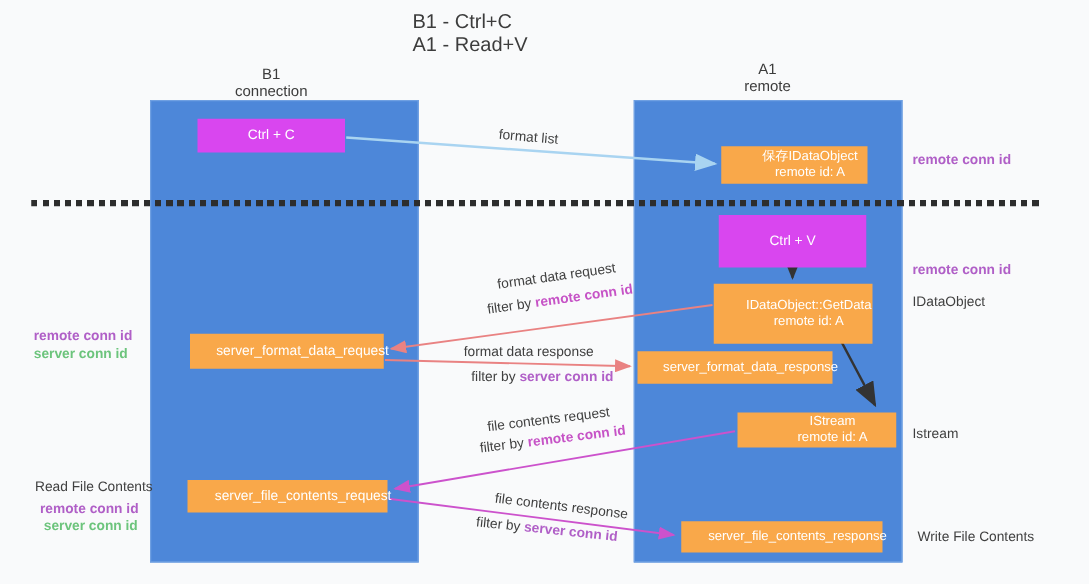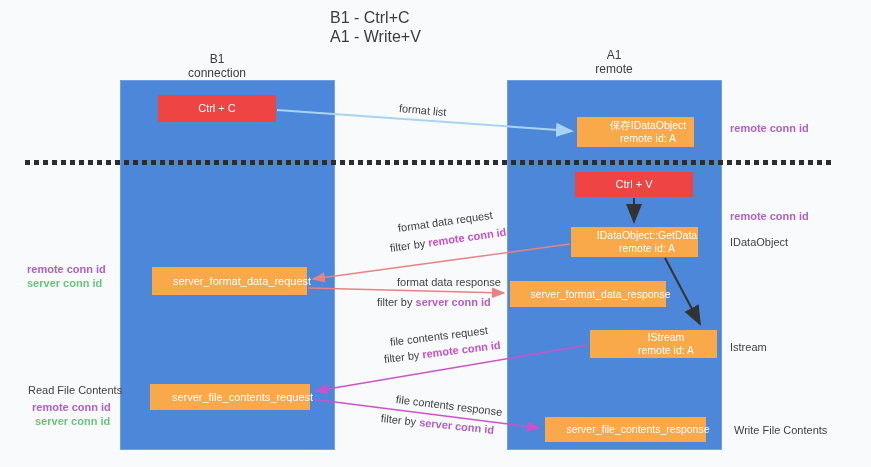--- a/index.html
+++ b/index.html
@@ -20,21 +20,21 @@
 
   .divider{position:absolute;left:25px;top:160px;width:808px;height:5px;
            background:repeating-linear-gradient(90deg,#2d2d2d 0 5px,transparent 5px 9px);
            z-index:3;}
 
   .arrows{position:absolute;left:0;top:0;z-index:4;pointer-events:none;}
 
   .node{position:absolute;display:flex;flex-direction:column;align-items:center;
         justify-content:center;color:#fff;font-size:11px;line-height:13px;
         text-align:center;box-sizing:border-box;z-index:5;}
-  .node.green{background:#ef4444;}
+  .node.green{background:#d946ef;}
   .node.orange{background:#f9a84a;padding-left:25px;}
 
   .mid-label{position:absolute;font-size:11px;color:#3f3f3f;white-space:nowrap;
              z-index:6;transform-origin:left center;}
   .side-label{position:absolute;font-size:11px;color:#3f3f3f;white-space:nowrap;z-index:6;}
   .purple{color:#b05fc7;font-weight:bold;}
   .green-txt{color:#6cc47c;font-weight:bold;}
   .magenta{color:#c653c6;font-weight:bold;}
   .rot-n8{transform:rotate(-8deg);}
   .rot-n7{transform:rotate(-7deg);}
@@ -42,21 +42,21 @@
   .rot-p6{transform:rotate(6deg);}
   .rot-p5{transform:rotate(5deg);}
 </style>
 </head>
 <body>
 
 <div class="canvas">
 
   <div class="title">
     <div>B1 - Ctrl+C</div>
-    <div>A1 - Write+V</div>
+    <div>A1 - Read+V</div>
   </div>
 
   <div class="col-header left">
     <div>B1</div>
     <div>connection</div>
   </div>
   <div class="col-header right">
     <div>A1</div>
     <div>remote</div>
   </div>
@@ -86,29 +86,29 @@
     <line x1="665" y1="258" x2="700" y2="324" stroke="#333333" stroke-width="2" marker-end="url(#mBlack)"></line>
     <line x1="570" y1="244" x2="313" y2="279" stroke="#e98282" stroke-width="1.5" marker-end="url(#mSalmon)"></line>
     <line x1="308" y1="288" x2="504" y2="293" stroke="#e98282" stroke-width="1.5" marker-end="url(#mSalmon)"></line>
     <line x1="588" y1="345" x2="316" y2="391" stroke="#cc52cc" stroke-width="1.5" marker-end="url(#mMagenta)"></line>
     <line x1="311" y1="399" x2="539" y2="428" stroke="#cc52cc" stroke-width="1.5" marker-end="url(#mMagenta)"></line>
   </svg>
 
   <div class="node green" style="left:158px;top:95px;width:118px;height:27px;">
     <span>Ctrl + C</span>
   </div>
-  <div class="node green" style="left:575px;top:172px;width:118px;height:25px;">
+  <div class="node green" style="left:575px;top:172px;width:118px;height:42px;">
     <span>Ctrl + V</span>
   </div>
 
   <div class="node orange" style="left:577px;top:117px;width:117px;height:30px;font-size:10.5px;">
     <span>保存IDataObject</span>
     <span>remote id: A</span>
   </div>
-  <div class="node orange" style="left:571px;top:227px;width:127px;height:30px;font-size:10.5px;">
+  <div class="node orange" style="left:571px;top:227px;width:127px;height:48px;font-size:10.5px;">
     <span>IDataObject::GetData</span>
     <span>remote id: A</span>
   </div>
   <div class="node orange" style="left:510px;top:281px;width:156px;height:26px;font-size:10.5px;">
     <span>server_format_data_response</span>
   </div>
   <div class="node orange" style="left:152px;top:267px;width:155px;height:28px;">
     <span>server_format_data_request</span>
   </div>
   <div class="node orange" style="left:590px;top:330px;width:127px;height:28px;font-size:10.5px;">
@@ -120,21 +120,21 @@
   </div>
   <div class="node orange" style="left:545px;top:417px;width:161px;height:25px;font-size:10.5px;">
     <span>server_file_contents_response</span>
   </div>
 
   <div class="mid-label rot-p5" style="left:399px;top:102px;">format list</div>
 
   <div class="mid-label rot-n8" style="left:398px;top:222px;">format data request</div>
   <div class="mid-label rot-n8" style="left:390px;top:242px;"><span>filter by </span><span class="magenta">remote conn id</span></div>
 
-  <div class="mid-label" style="left:397px;top:276px;">format data response</div>
+  <div class="mid-label" style="left:371px;top:276px;">format data response</div>
   <div class="mid-label" style="left:377px;top:296px;"><span>filter by </span><span class="purple">server conn id</span></div>
 
   <div class="mid-label rot-n7" style="left:390px;top:336px;">file contents request</div>
   <div class="mid-label rot-n7" style="left:384px;top:353px;"><span>filter by </span><span class="magenta">remote conn id</span></div>
 
   <div class="mid-label rot-p7" style="left:396px;top:393px;">file contents response</div>
   <div class="mid-label rot-p6" style="left:381px;top:412px;"><span>filter by </span><span class="purple">server conn id</span></div>
 
   <div class="side-label purple" style="left:730px;top:122px;">remote conn id</div>
   <div class="side-label purple" style="left:730px;top:210px;">remote conn id</div>

